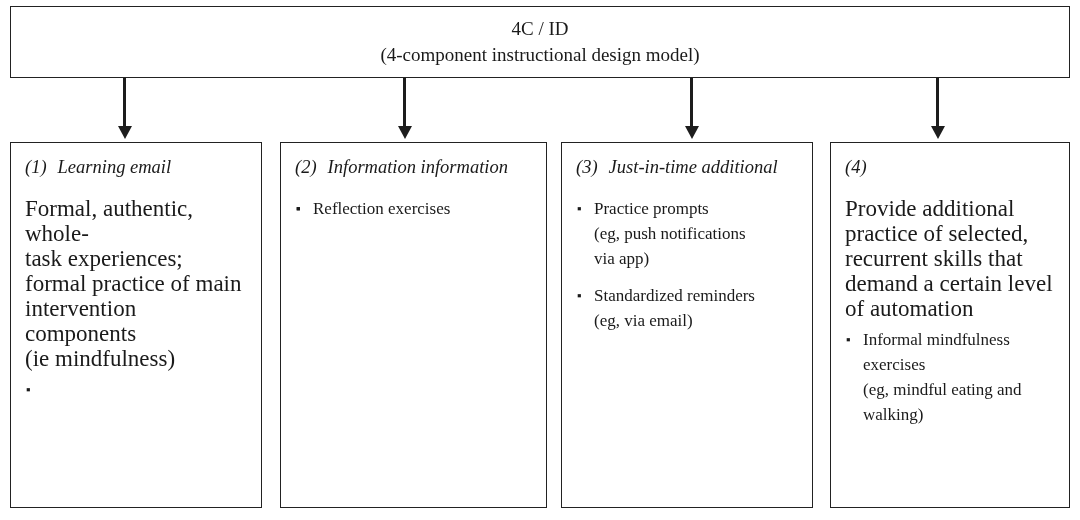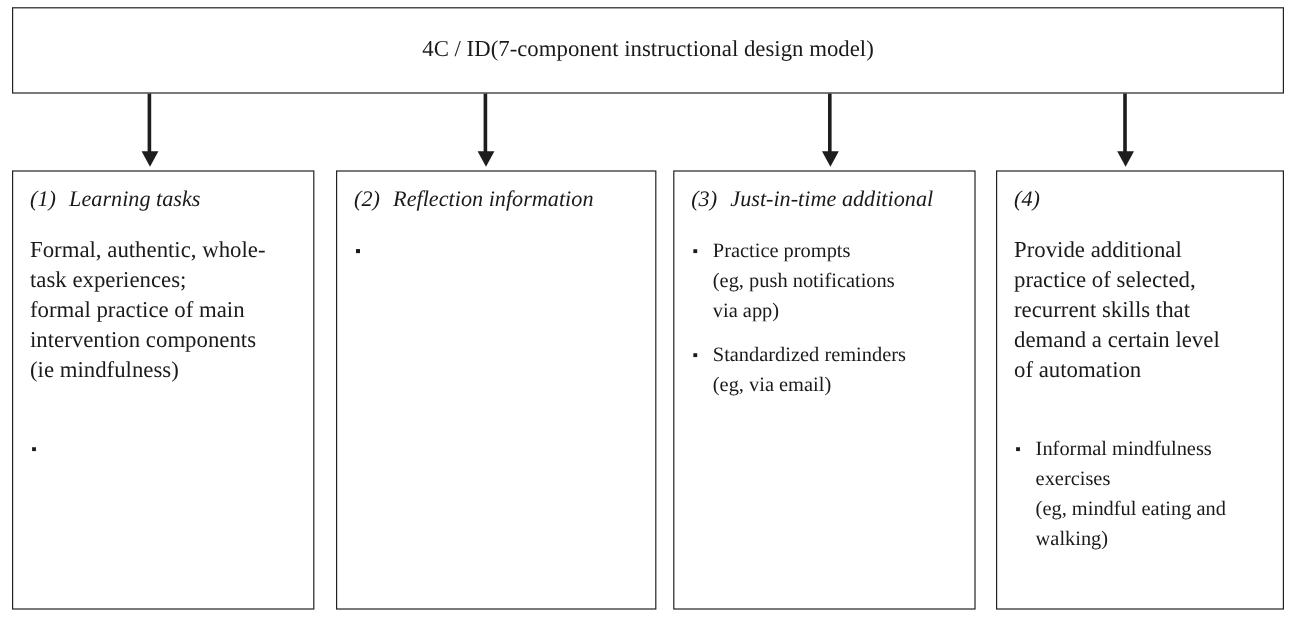--- a/index.html
+++ b/index.html
@@ -25,20 +25,21 @@
   .title-box {
     position: absolute;
     left: 10px;
     top: 6px;
     width: 1060px;
     height: 72px;
     box-sizing: border-box;
     border: 1.6px solid #222;
     background: #fff;
     display: flex;
+    flex-direction: column;
     align-items: center;
     justify-content: center;
   }
   .title-line {
     font-size: 19px;
     line-height: 26px;
     text-align: center;
     white-space: nowrap;
   }
 
@@ -88,23 +89,23 @@
   }
   .comp-num {
     flex: 0 0 auto;
     padding-right: 11px;
   }
   .comp-title {
     flex: 1 1 auto;
   }
 
   .comp-desc {
-    font-size: 19px;
-    line-height: 25px;
-    margin-bottom: 40px;
+    font-size: 23px;
+    line-height: 25px;
+    margin-bottom: 6px;
     white-space: pre-line;
   }
 
   .bullets {
     list-style: none;
     margin: 0;
     padding: 0;
   }
   .bullets li {
     position: relative;
@@ -123,21 +124,21 @@
     line-height: 25px;
   }
 </style>
 </head>
 <body>
 
 <div id="diagram">
 
   <div class="title-box">
     <div class="title-line">4C / ID</div>
-    <div class="title-line">(7-component instructional design model)</div>
+    <div class="title-line">(4-component instructional design model)</div>
   </div>
 
   <div class="arrow" style="left:118px;">
     <div class="stem"></div>
     <div class="head"></div>
   </div>
   <div class="arrow" style="left:398px;">
     <div class="stem"></div>
     <div class="head"></div>
   </div>
@@ -147,41 +148,41 @@
   </div>
   <div class="arrow" style="left:931px;">
     <div class="stem"></div>
     <div class="head"></div>
   </div>
 
   <div class="comp-box" style="left:10px; width:252px;">
     <div class="comp-heading">
       <span class="comp-num">(1)</span>
       <span class="comp-title">Learning
-tasks</span>
+email</span>
     </div>
     <div class="comp-desc">Formal, authentic, whole-
 task experiences;
 formal practice of main
 intervention components
 (ie mindfulness)</div>
     <ul class="bullets">
       <li><span class="bullet-mark">▪</span></li>
     </ul>
   </div>
 
   <div class="comp-box" style="left:280px; width:267px;">
     <div class="comp-heading">
       <span class="comp-num">(2)</span>
-      <span class="comp-title">Reflection
+      <span class="comp-title">Information
 information</span>
     </div>
     <ul class="bullets">
       <li><span class="bullet-mark">▪</span></li>
-      <li><span class="bullet-mark">▪</span></li>
+      <li><span class="bullet-mark">▪</span><span>Reflection exercises</span></li>
     </ul>
   </div>
 
   <div class="comp-box" style="left:561px; width:252px;">
     <div class="comp-heading">
       <span class="comp-num">(3)</span>
       <span class="comp-title">Just-in-time
 additional</span>
     </div>
     <ul class="bullets">

